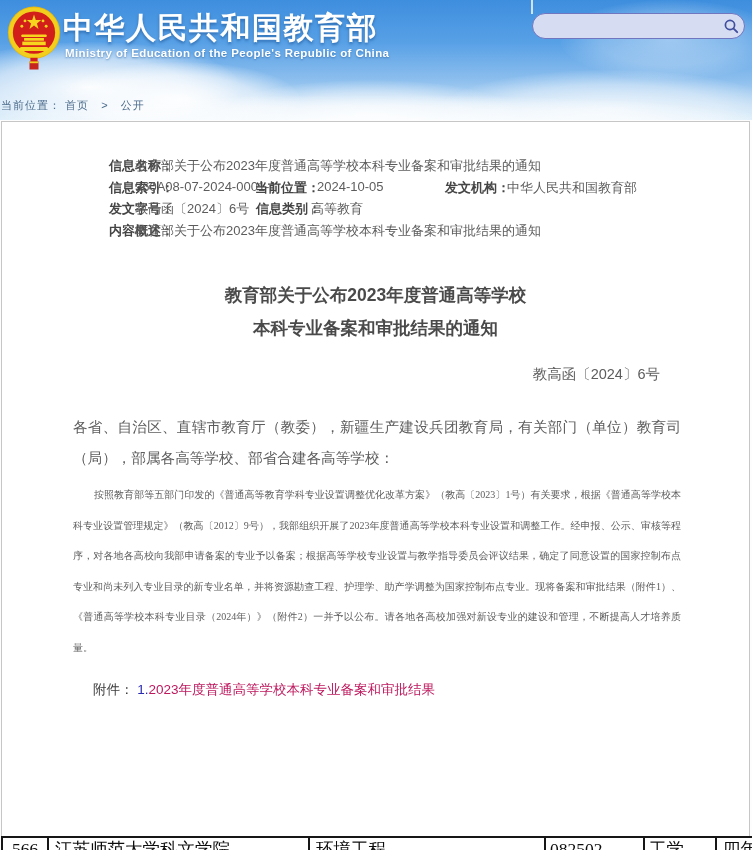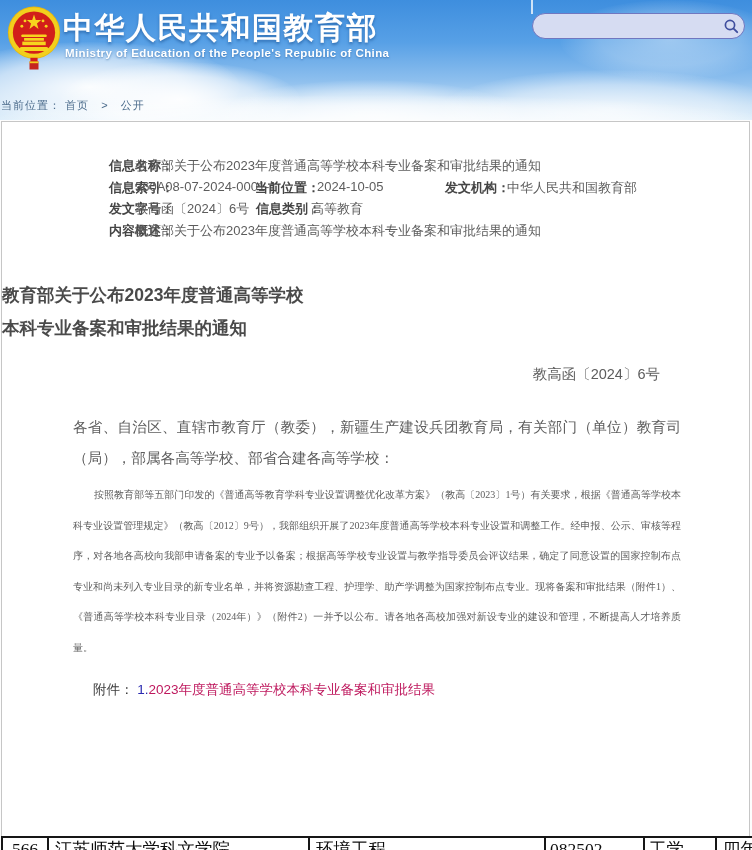--- a/index.html
+++ b/index.html
@@ -42,21 +42,21 @@
   .panel { position:absolute; left:1px; top:121px; width:749px; height:729px; background:#ffffff;
            border:1px solid #c6c6c6; }
 
   .info-block { position:absolute; left:71px; top:35px; width:630px; font-size:13px; color:#5c5c5c; }
   .info-line  { position:relative; height:21.5px; }
   .info-line span { position:absolute; top:0; white-space:nowrap; }
   .ilabel { font-weight:bold; color:#454545; }
   .p0   { left:0;margin-left:36px; }   .p62  { left:62px; }  .p182 { left:182px; } .p244 { left:244px; }
   .p372 { left:372px;text-align:right; } .p434 { left:434px; } .p183 { left:183px; } .p238 { left:238px; }
 
-  .doc-title { position:absolute; left:0; top:157px; width:100%; 
+  .doc-title { position:absolute; left:0; top:157px; width:100%; text-align:center;
                font-size:17.5px; font-weight:bold; color:#4a4a4a; line-height:33px; }
   .doc-number { position:absolute; top:243px; left:0; width:100%; text-align:right; padding-right:89px;
                 font-size:14.5px; color:#5d5d5d; }
   .salutation { position:absolute; left:71px; top:290px; width:608px; font-size:14.6px; color:#5d5d5d;
                 line-height:30.5px; text-align:justify; }
   .body-para  { position:absolute; left:71px; top:358px; width:608px; font-size:10px; color:#5d5d5d;
                 line-height:30.5px; text-indent:2.1em; text-align:justify;font-family:Liberation Serif, serif; }
   .attachment { position:absolute; left:91px; top:559px; font-size:13.5px; color:#3d3d3d; }
   .attachment .att-num { color:#2a2ab0; }
   .attachment a { color:#be185d; text-decoration:none; cursor:pointer; }

